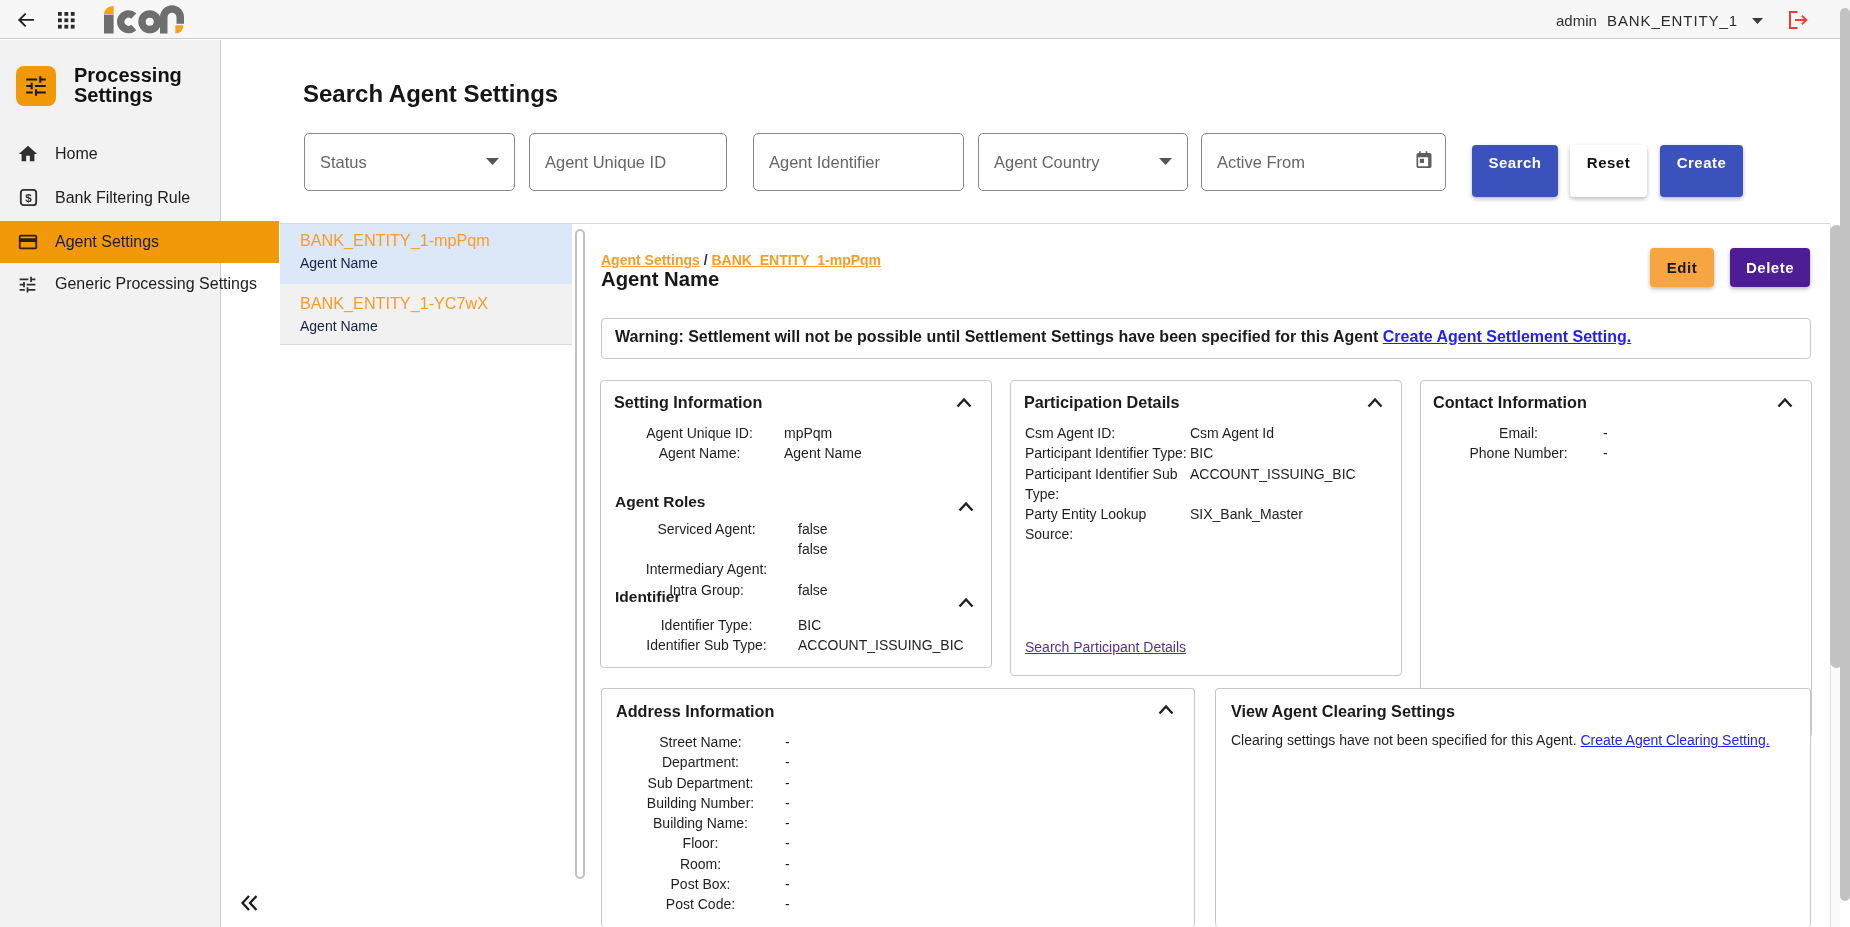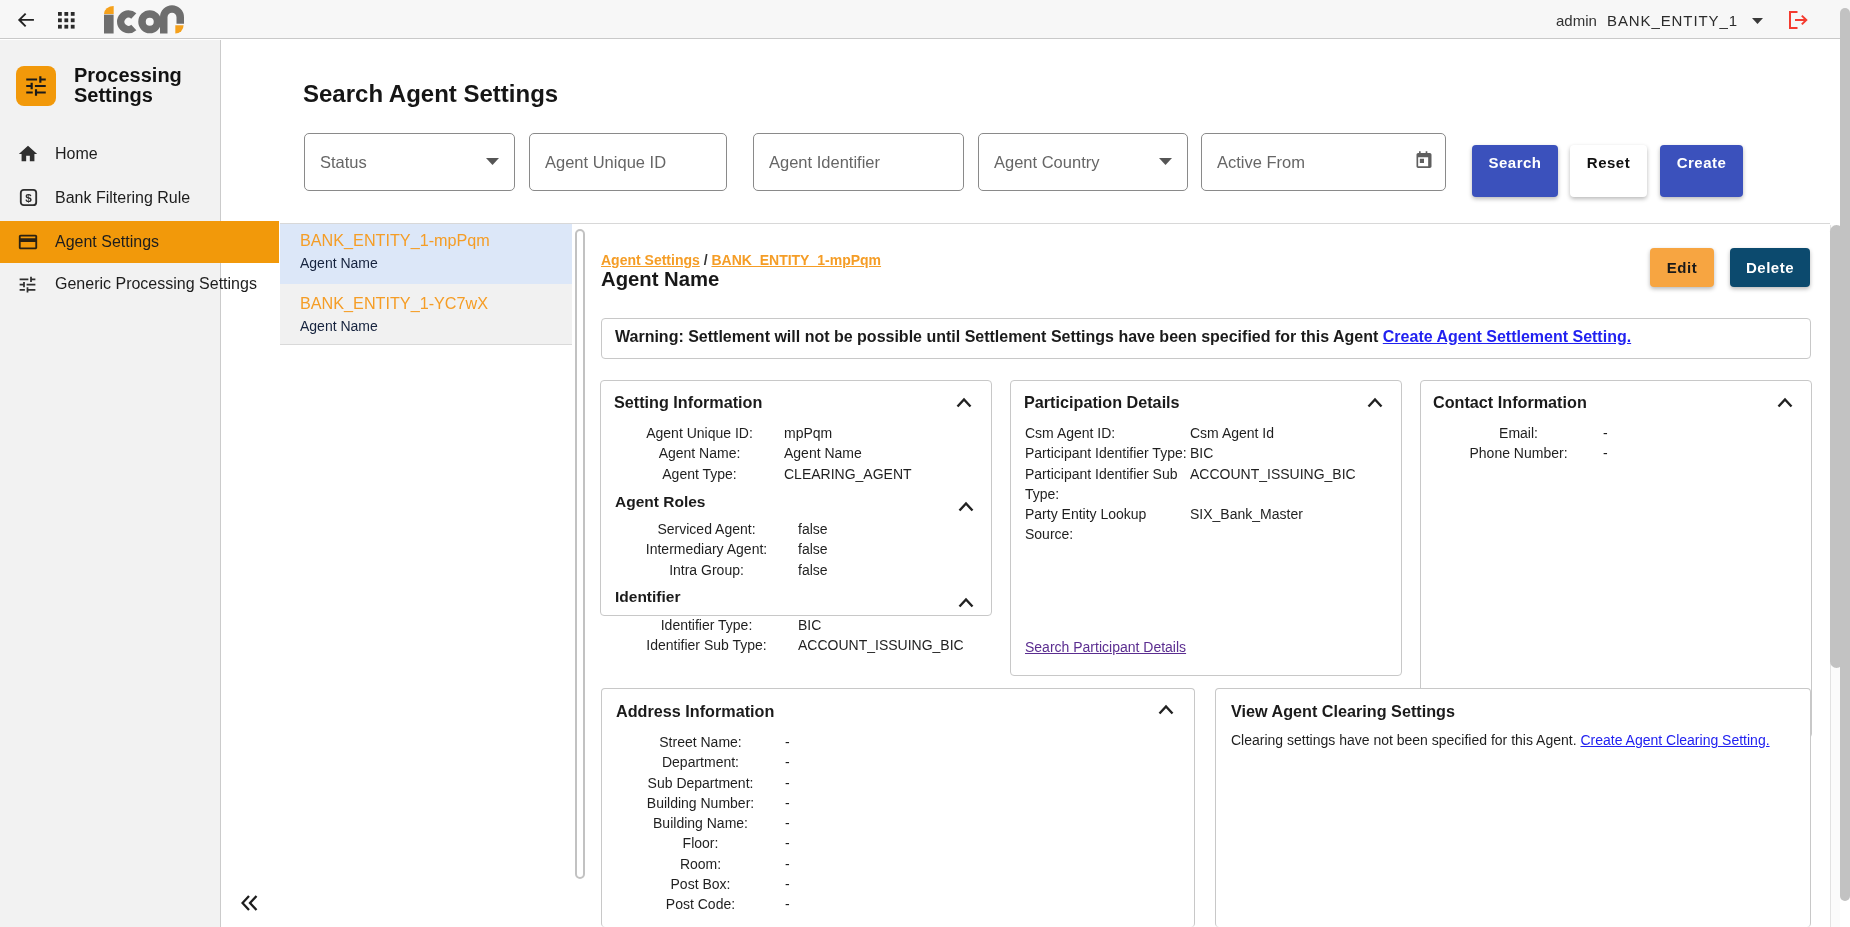--- a/index.html
+++ b/index.html
@@ -149,50 +149,46 @@
   <div class="lt" style="top:10px;">BANK_ENTITY_1-YC7wX</div>
     <div class="ls" style="top:34px;">Agent Name</div>
 </div>
 
 <div class="abs" style="left:575px;top:229px;width:10px;height:650px;background:#fff;border:2px solid #c2c2c2;border-radius:6px;"></div>
 
 <div class="abs" style="left:601px;top:251px;"><span class="bc">Agent Settings</span><span style="font-size:14px;color:#333;font-weight:bold;"> / </span><span class="bc">BANK_ENTITY_1-mpPqm</span></div>
 <div class="abs" style="left:601px;top:267.5px;font-size:20.3px;font-weight:bold;color:#181818;">Agent Name</div>
 
 <div class="btn" style="left:1650px;top:248px;width:64px;height:39px;line-height:39px;background:#F7A541;color:#191919;">Edit</div>
-<div class="btn" style="left:1730px;top:248px;width:80px;height:39px;line-height:39px;background:#0c4a6e;color:#fff;">Delete</div>
+<div class="btn" style="left:1730px;top:248px;width:80px;height:39px;line-height:39px;background:#4c1d95;color:#fff;">Delete</div>
 
 <div class="abs" style="left:601px;top:318px;width:1210px;height:41px;border:1px solid #c8c8c8;border-radius:4px;background:#fff;">
   <div class="abs" style="left:13px;top:8.5px;font-size:16px;font-weight:bold;color:#1b1b1b;white-space:nowrap;">Warning: Settlement will not be possible until Settlement Settings have been specified for this Agent <a class="blue">Create Agent Settlement Setting.</a></div>
 </div>
 
-<div class="card" style="left:600px;top:380px;width:392px;height:236px;padding-left:20px;">
+<div class="card" style="left:600px;top:380px;width:392px;height:288px;padding-left:20px;">
   <div class="ctitle" style="left:13px;top:12px;">Setting Information</div>
   <div class="rows" style="left:14px;top:42px;width:370px;">
     <div class="crow">
         <span class="cl">Agent Unique ID:</span>
         <span>mpPqm</span>
       </div>
     <div class="crow">
         <span class="cl">Agent Name:</span>
         <span>Agent Name</span>
       </div>
-    <div class="crow">
-        <span class="cl">Agent Type:</span>
-        <span>CLEARING_AGENT</span>
-      </div>
   </div>
   <div class="ctitle" style="left:14px;top:112px;font-size:15.5px;">Agent Roles</div>
   <div class="rows" style="left:14px;top:138px;width:370px;">
     <div class="crow">
         <span class="cl" style="flex-basis:183px;">Serviced Agent:</span>
         <span>false</span>
       </div>
     <div class="crow">
-        <span class="cl" style="flex-basis:183px;">Intermediary Agent:</span>
+        <span class="cl" style="flex-basis:183px;margin-top:20px;">Intermediary Agent:</span>
         <span>false</span>
       </div>
     <div class="crow">
         <span class="cl" style="flex-basis:183px;">Intra Group:</span>
         <span>false</span>
       </div>
   </div>
   <div class="ctitle" style="left:14px;top:206.5px;font-size:15.5px;">Identifier</div>
   <div class="rows" style="left:14px;top:233.5px;width:370px;">
     <div class="crow">

